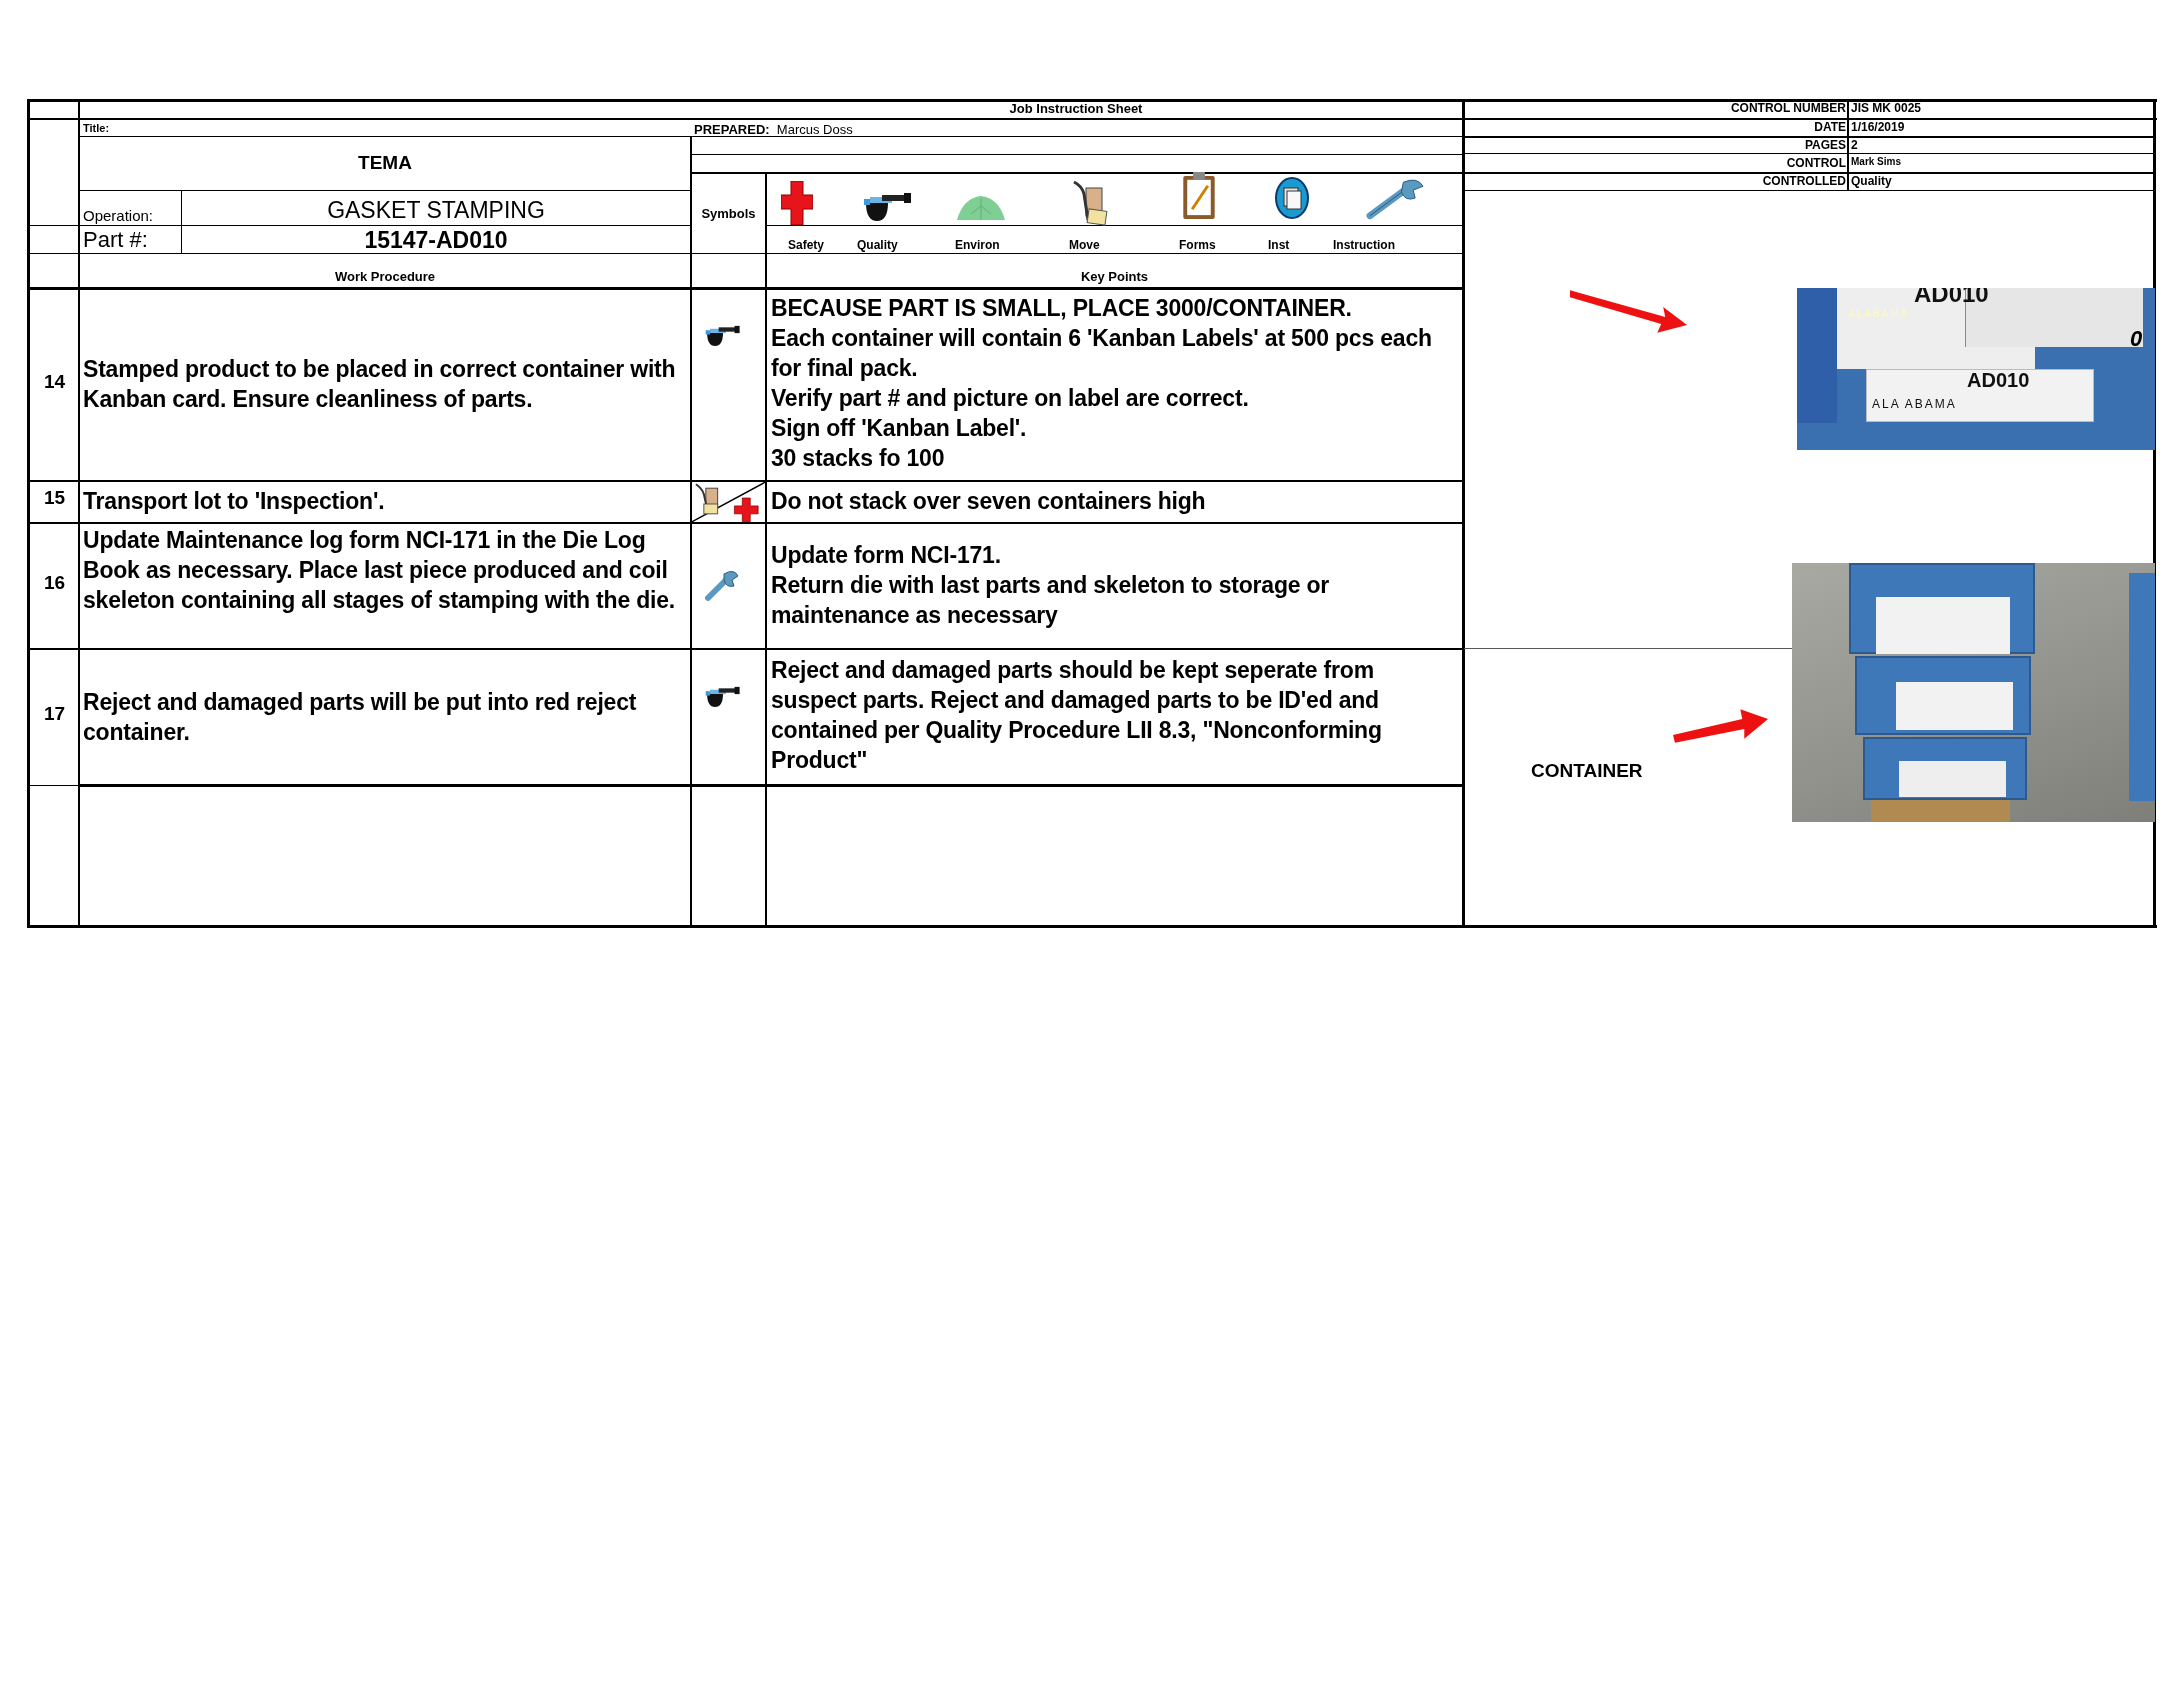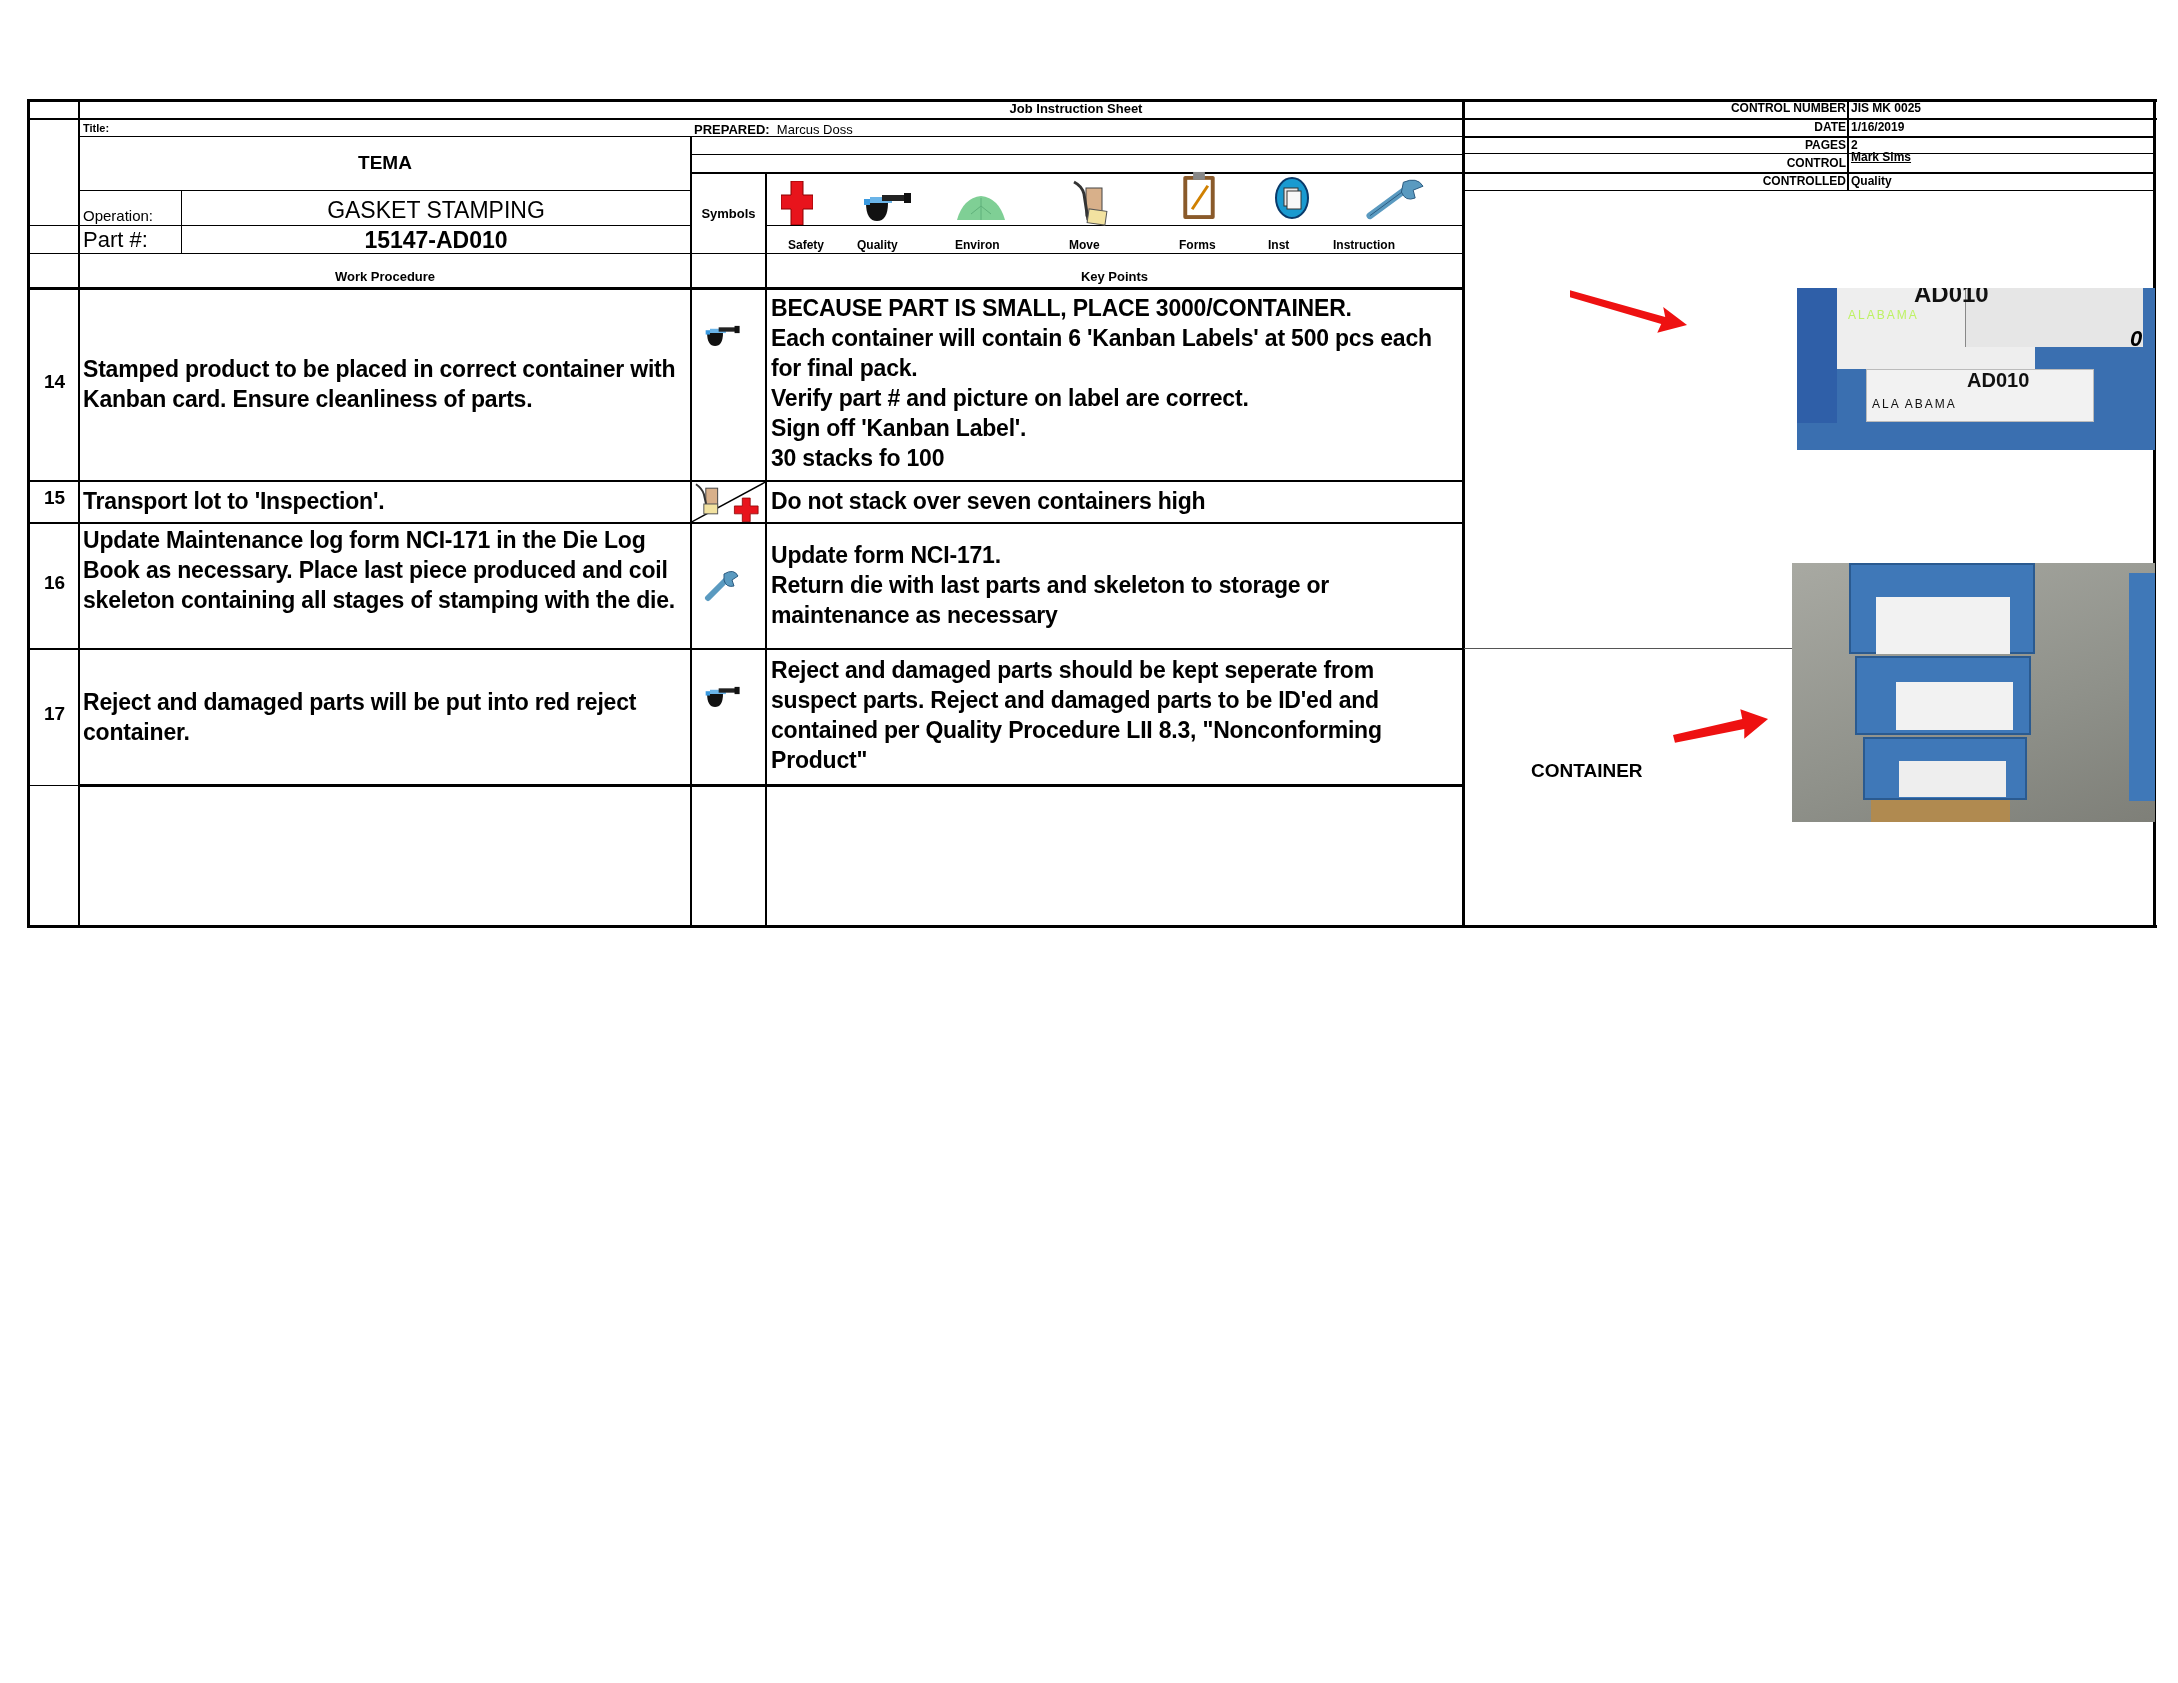--- a/index.html
+++ b/index.html
@@ -137,21 +137,21 @@
 <div class="t sm" style="left:1268px;top:238px;">Inst</div>
 <div class="t sm" style="left:1333px;top:238px;">Instruction</div>
 
 <div class="t right" style="left:1465px;top:101px;width:381px;font-size:12px;">CONTROL NUMBER</div>
 <div class="t" style="left:1851px;top:101px;font-size:12px;">JIS MK 0025</div>
 <div class="t right" style="left:1465px;top:120px;width:381px;font-size:12px;">DATE</div>
 <div class="t" style="left:1851px;top:120px;font-size:12px;">1/16/2019</div>
 <div class="t right" style="left:1465px;top:138px;width:381px;font-size:12px;">PAGES</div>
 <div class="t" style="left:1851px;top:138px;font-size:12px;">2</div>
 <div class="t right" style="left:1465px;top:156px;width:381px;font-size:12px;">CONTROL</div>
-<div class="t" style="left:1851px;top:150px;font-size:12px;text-decoration:underline;">Mark Sims</div>
+<div class="t" style="left:1851px;top:156px;font-size:10px;">Mark Sims</div>
 <div class="t right" style="left:1465px;top:174px;width:381px;font-size:12px;">CONTROLLED</div>
 <div class="t" style="left:1851px;top:174px;font-size:12px;">Quality</div>
 
 <div class="t num" style="left:29px;top:371px;">14</div>
 <div class="abs body-txt" style="left:83px;top:354px;width:606px;">Stamped product to be placed in correct container with Kanban card.  Ensure cleanliness of parts.</div>
 <div class="ico" style="left:705px;top:323px;">
   <svg width="36" height="26" viewBox="0 0 48 36">
       <rect x="6" y="8" width="22" height="6" fill="#6ab4e8"></rect>
       <rect x="18" y="6" width="24" height="6" fill="#222"></rect>
       <rect x="40" y="4" width="7" height="10" fill="#111"></rect>
@@ -209,21 +209,21 @@
 <div class="ico" style="left:1570px;top:287px;">
   <svg width="119" height="50" viewBox="0 0 120 50">
       <path d="M0 3 L96 30 L94 20 L118 38 L88 46 L92 37 L0 10 Z" fill="#ee1111"></path>
     </svg>
 </div>
 
 <div class="photo" style="left:1797px;top:288px;width:358px;height:162px;background:#3a6fb0;">
   <div class="abs" style="left:40px;top:0;width:198px;height:81px;background:#eeeeee;"></div>
   <div class="abs" style="left:168px;top:0;width:178px;height:59px;background:#e6e6e6;border-left:1px solid #888;"></div>
   <div class="t" style="left:117px;top:-8px;font-size:24px;color:#111;">AD010</div>
-  <div class="t" style="left:51px;top:20px;font-size:12px;color:#bef264;font-weight:normal;letter-spacing:2px;">ALABAMA</div>
+  <div class="t" style="left:51px;top:20px;font-size:10px;color:#fef9c3;font-weight:normal;letter-spacing:2px;">ALABAMA</div>
   <div class="t" style="left:333px;top:38px;font-size:22px;font-style:italic;">0</div>
   <div class="abs" style="left:69px;top:81px;width:228px;height:53px;background:#f2f2f2;border:1px solid #bbb;"></div>
   <div class="t" style="left:170px;top:81px;font-size:20px;color:#111;">AD010</div>
   <div class="t" style="left:75px;top:109px;font-size:12px;color:#111;font-weight:normal;letter-spacing:2px;">ALA  ABAMA</div>
   <div class="abs" style="left:0;top:0;width:40px;height:135px;background:#2f5fa8;"></div>
 </div>
 
 <div class="ico" style="left:1673px;top:707px;">
   <svg width="99" height="36" viewBox="0 0 100 36">
       <path d="M0 28 L70 12 L68 2 L96 12 L72 32 L72 22 L2 36 Z" fill="#ee1111"></path>

